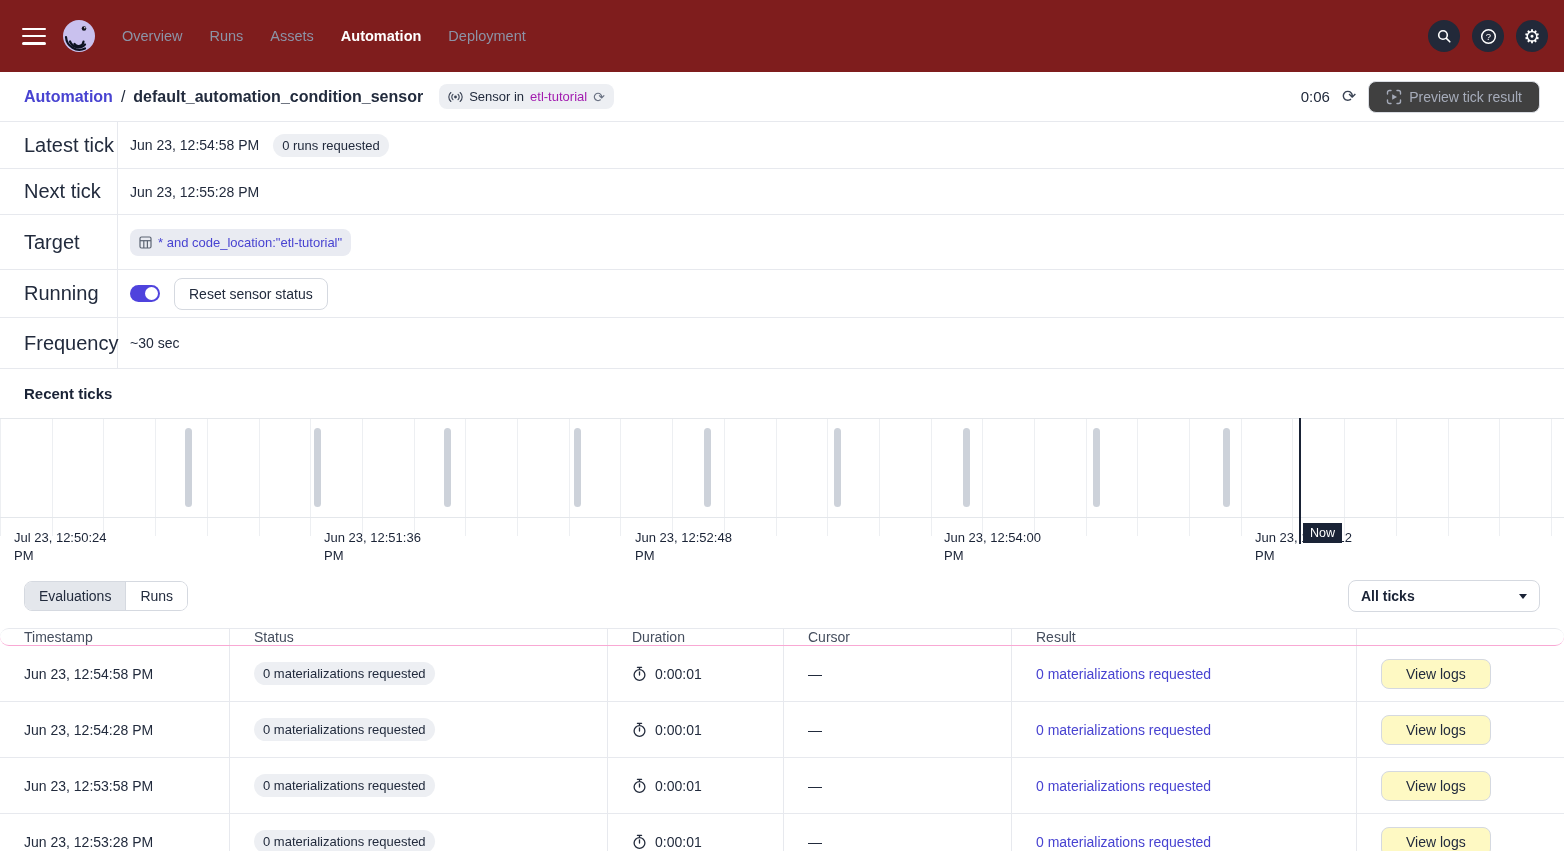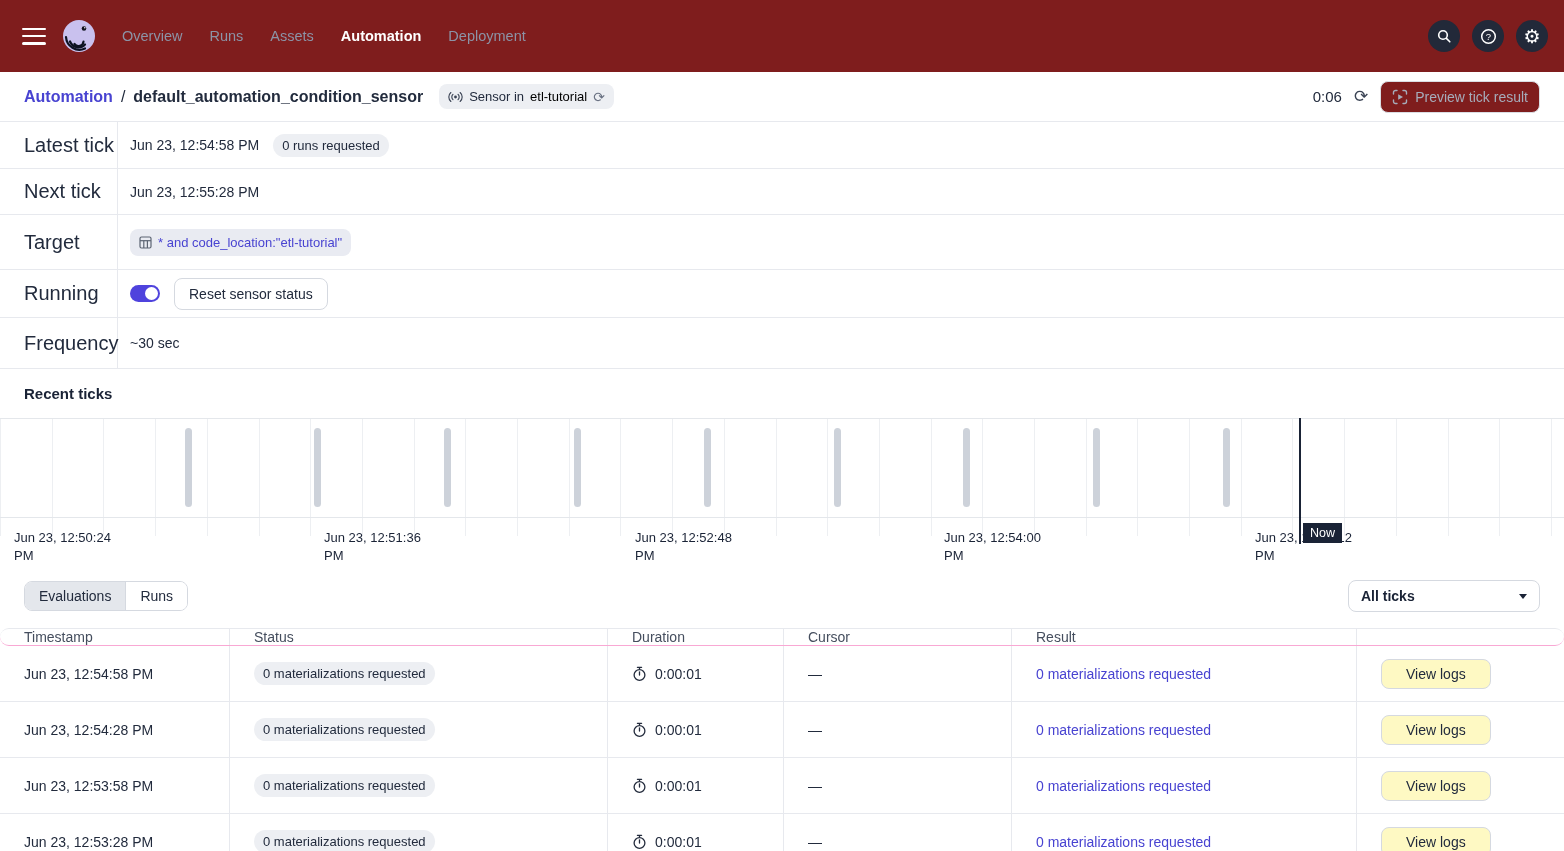--- a/index.html
+++ b/index.html
@@ -18,26 +18,26 @@
   .nav-right { margin-left:auto; display:flex; align-items:center; gap:12px; }
   .icon-circle { width:32px; height:32px; border-radius:50%; background:#222939; display:flex; align-items:center; justify-content:center; cursor:pointer; color:#fff; }
   .gear-glyph { font-size:19px; line-height:1; color:#fff; }
 
   
   .crumbbar { height:50px; display:flex; align-items:center; padding:0 24px; border-bottom:1px solid #E7E9EE; }
   .crumb-section { color:#4843D1; font-size:16px; font-weight:600; cursor:pointer; }
   .crumb-sep { margin:0 8px; font-size:16px; color:#222B3D; }
   .crumb-name { font-size:16px; font-weight:700; color:#222B3D; }
   .sensor-badge { margin-left:16px; background:#EDEFF3; border-radius:8px; padding:5px 9px; display:flex; align-items:center; gap:6px; font-size:13px; color:#222B3D; }
-  .sensor-badge .loc-link { color:#000000; cursor:pointer; }
+  .sensor-badge .loc-link { color:#a21caf; cursor:pointer; }
   .sync-glyph { font-size:14px; color:#6A7283; line-height:1; cursor:pointer; }
   .crumb-right { margin-left:auto; display:flex; align-items:center; gap:12px; }
   .countdown { font-size:15px; color:#222B3D; }
   .refresh-glyph { font-size:17px; color:#3A4354; line-height:1; cursor:pointer; }
-  .preview-btn { display:flex; align-items:flex-start; gap:7px; background:#7f1d1d; border:1px solid #DADDE3; border-radius:8px; padding:7px 11px; font-size:14px; color:#A6ACBA; cursor:default; font-family:inherit; }
+  .preview-btn { display:flex; align-items:flex-start; gap:7px; background:#404040; border:1px solid #DADDE3; border-radius:8px; padding:7px 17px; font-size:14px; color:#A6ACBA; cursor:default; font-family:inherit; }
 
   
   .drow { display:flex; border-bottom:1px solid #E7E9EE; align-items:stretch; }
   .d1{height:47px} .d2{height:46px} .d3{height:55px} .d4{height:48px} .d5{height:51px}
   .dlabel { width:118px; border-right:1px solid #E7E9EE; padding-left:24px; display:flex; align-items:center; font-size:20px; color:#222B3D; flex:none; }
   .dvalue { flex:1; display:flex; align-items:center; gap:14px; padding-left:12px; font-size:14px; color:#222B3D; }
   .pill { background:#EDEFF3; border-radius:12px; padding:4px 9px; font-size:13px; color:#222B3D; white-space:nowrap; }
   .target-chip { background:#E9EBF2; border-radius:8px; padding:6px 9px; display:flex; align-items:center; gap:6px; font-size:13px; color:#4843D1; cursor:pointer; }
   .toggle { width:30px; height:17px; border-radius:9px; background:#4F43DD; position:relative; cursor:pointer; flex:none; }
   .toggle .knob { position:absolute; right:2px; top:2px; width:13px; height:13px; border-radius:50%; background:#fff; }
@@ -202,21 +202,21 @@
     <div class="now-box" style="left: 1303px;">Now</div>
   <div class="tickbar" style="left: 184.5px;"></div>
       <div class="tickbar" style="left: 313.5px;"></div>
       <div class="tickbar" style="left: 443.5px;"></div>
       <div class="tickbar" style="left: 573.5px;"></div>
       <div class="tickbar" style="left: 703.5px;"></div>
       <div class="tickbar" style="left: 833.5px;"></div>
       <div class="tickbar" style="left: 962.5px;"></div>
       <div class="tickbar" style="left: 1092.5px;"></div>
       <div class="tickbar" style="left: 1222.5px;"></div>
-      <div class="axis-label" style="left: 14px;">Jun 23, 12:50:24 PM</div>
+      <div class="axis-label" style="left: 14px;">Jul 23, 12:50:24 PM</div>
       <div class="axis-label" style="left: 324px;">Jun 23, 12:51:36 PM</div>
       <div class="axis-label" style="left: 635px;">Jun 23, 12:52:48 PM</div>
       <div class="axis-label" style="left: 944px;">Jun 23, 12:54:00 PM</div>
       <div class="axis-label" style="left: 1255px;">Jun 23, 12:55:12 PM</div>
     </div>
 
   <div class="tabs-row">
     <div class="seg-control">
       <div class="seg-item active">Evaluations</div>
       <div class="seg-item">Runs</div>

